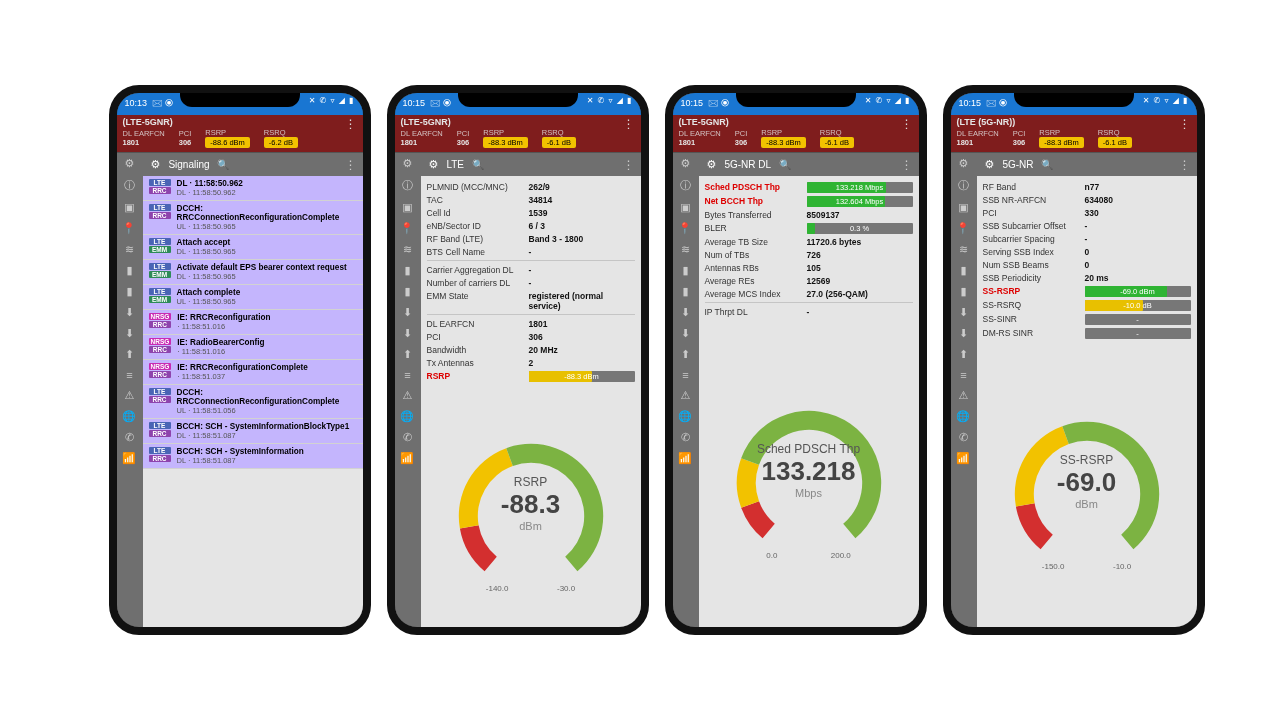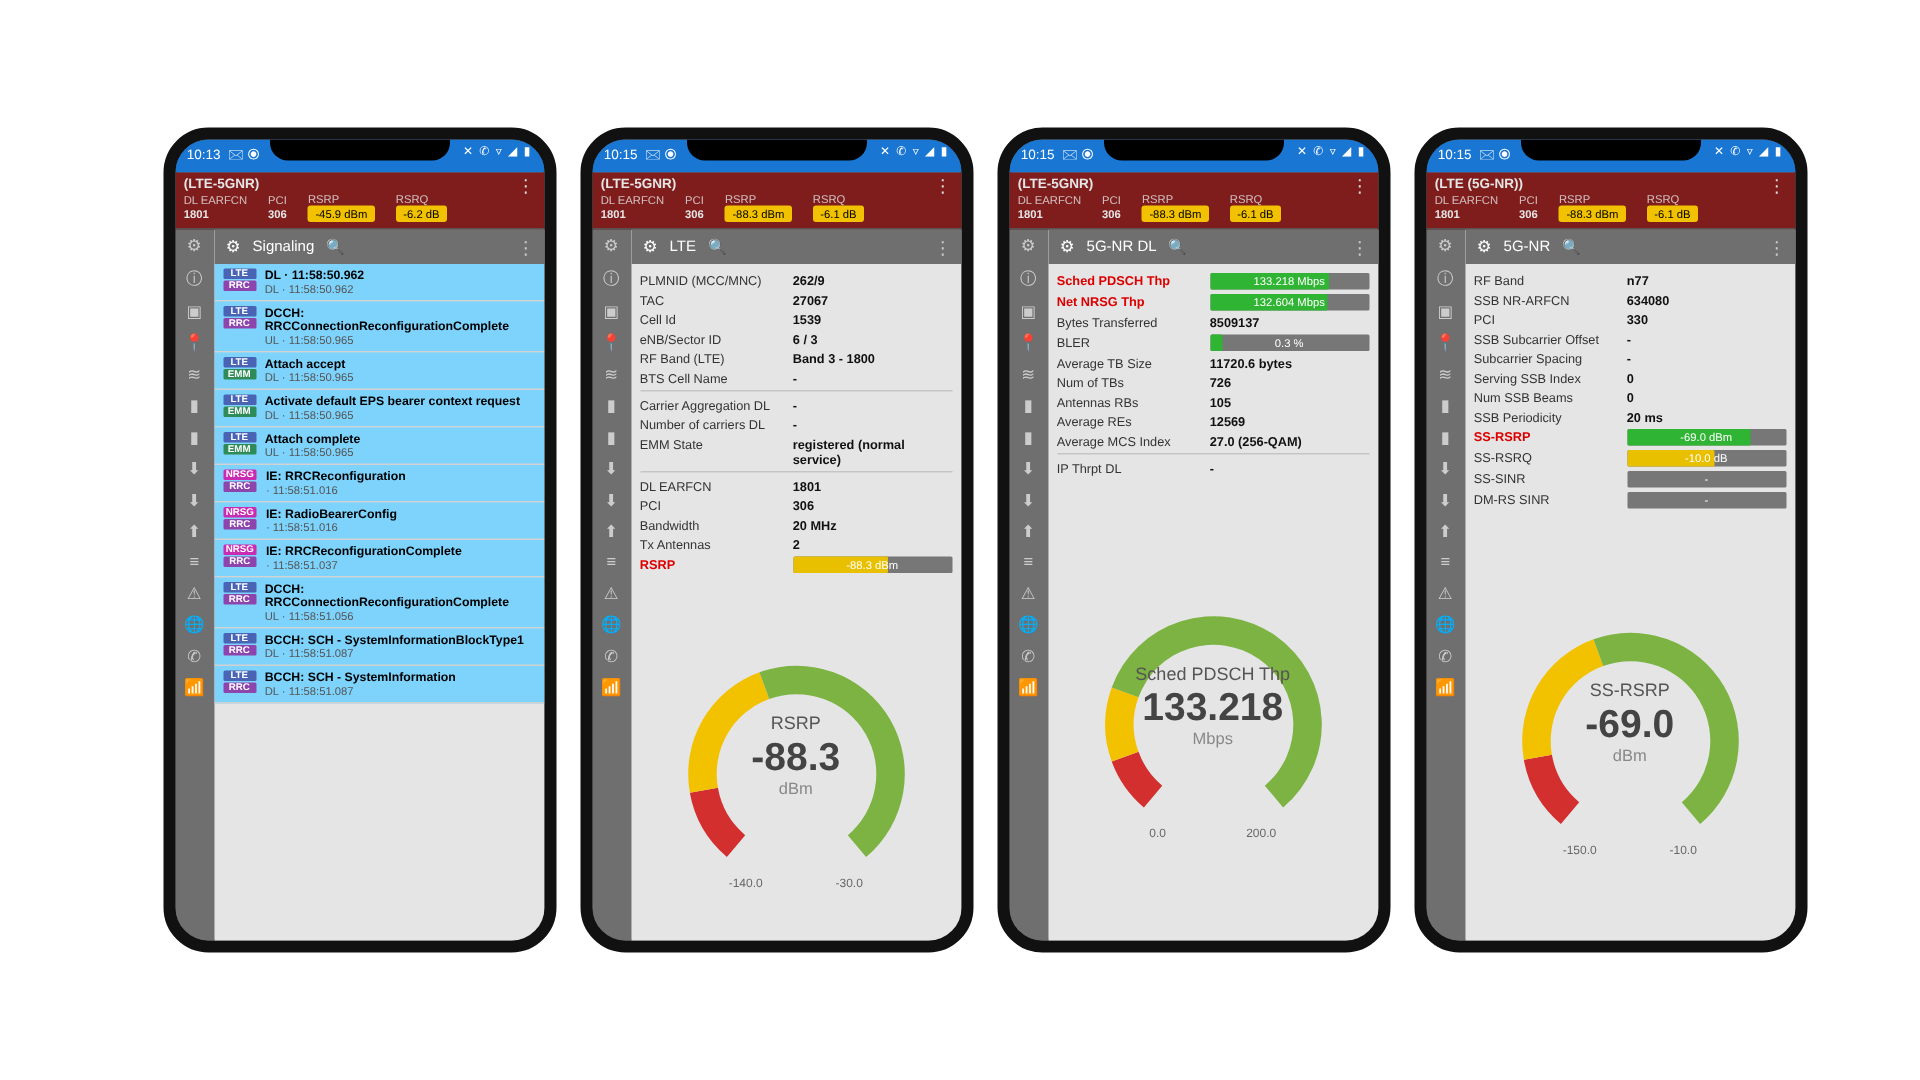--- a/index.html
+++ b/index.html
@@ -82,21 +82,21 @@
     display: flex;
     align-items: center;
     gap: 8px;
     position: relative;
   }
   .tabbar .gear { font-size: 11px; }
   .tabbar .dots2 { position: absolute; right: 6px; font-size: 12px; color: #ccc; }
 
   
   .siglist { flex: 1; overflow: hidden; font-size: 8.2px; }
-  .sigitem { display: flex; padding: 3px 6px; border-bottom: 1px solid #d2d2d2; background: #7dd3fc; gap: 6px; justify-content: center; }
+  .sigitem { display: flex; padding: 3px 6px; border-bottom: 1px solid #d2d2d2; background: #c4b5fd; gap: 6px; justify-content: center; }
   .sigitem .tags { display: flex; flex-direction: column; gap: 1px; }
   .tag { font-size: 6.5px; font-weight: bold; padding: 0 2px; border-radius: 1px; min-width: 22px; text-align: center; color: #fff; }
   .tag.lte  { background: #4a64b5; }
   .tag.rrc  { background: #8e44ad; }
   .tag.emm  { background: #2e8b57; }
   .tag.nrsg { background: #c92bb3; }
   .sigtxt { flex: 1; font-family: sans-serif; }
   .sigtxt b { font-weight: bold; }
   .sigtxt .ts { color: #555; font-size: 7.5px; }
 
@@ -128,21 +128,21 @@
       <div class="statusbar">
         <span>10:13 &nbsp;🖂 ⦿</span>
         <div class="notch"></div>
         <span class="status-icons">✕ ✆ ▿ ◢ ▮</span>
       </div>
       <div class="appheader">
         <div class="title">(LTE-5GNR)</div>
         <div class="mini">
           <span><span style="opacity:.8">DL EARFCN</span><br><b>1801</b></span>
           <span><span style="opacity:.8">PCI</span><br><b>306</b></span>
-          <span><span style="opacity:.8">RSRP</span><br><span class="pill yellow">-45.9 dBm</span></span>
+          <span><span style="opacity:.8">RSRP</span><br><span class="pill yellow">-88.6 dBm</span></span>
           <span><span style="opacity:.8">RSRQ</span><br><span class="pill yellow">-6.2 dB</span></span>
         </div>
         <span class="dots-v">⋮</span>
       </div>
       <div class="body">
         <div class="sidebar">
           <span>⚙</span>
           <span>ⓘ</span>
           <span>▣</span>
           <span>📍</span>
@@ -288,21 +288,21 @@
             <span>🔍</span>
             <span class="dots2">⋮</span>
           </div>
           <div class="kvlist">
             <div class="kv">
               <div class="k">PLMNID (MCC/MNC)</div>
               <div class="v">262/9</div>
             </div>
             <div class="kv">
               <div class="k">TAC</div>
-              <div class="v">27067</div>
+              <div class="v">34814</div>
             </div>
             <div class="kv">
               <div class="k">Cell Id</div>
               <div class="v">1539</div>
             </div>
             <div class="kv">
               <div class="k">eNB/Sector ID</div>
               <div class="v">6 / 3</div>
             </div>
             <div class="kv">
@@ -409,21 +409,21 @@
             <span>5G-NR DL</span>
             <span>🔍</span>
             <span class="dots2">⋮</span>
           </div>
           <div class="kvlist">
             <div class="kv">
               <div class="k red">Sched PDSCH Thp</div>
               <div class="bar"><div class="fill" style="width:75%;background:#2fb433"></div><span class="lbl">133.218 Mbps</span></div>
             </div>
             <div class="kv">
-              <div class="k red">Net NRSG Thp</div>
+              <div class="k red">Net BCCH Thp</div>
               <div class="bar"><div class="fill" style="width:74%;background:#2fb433"></div><span class="lbl">132.604 Mbps</span></div>
             </div>
             <div class="kv">
               <div class="k">Bytes Transferred</div>
               <div class="v">8509137</div>
             </div>
             <div class="kv">
               <div class="k">BLER</div>
               <div class="bar"><div class="fill" style="width:8%;background:#2fb433"></div><span class="lbl">0.3 %</span></div>
             </div>

